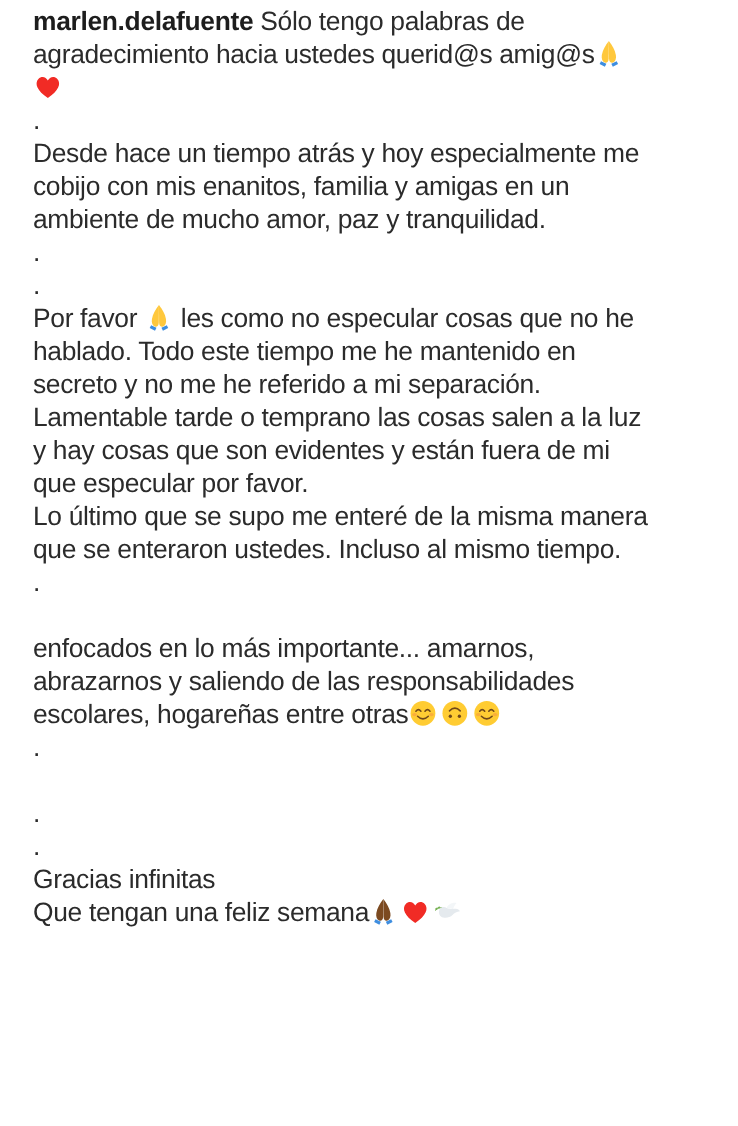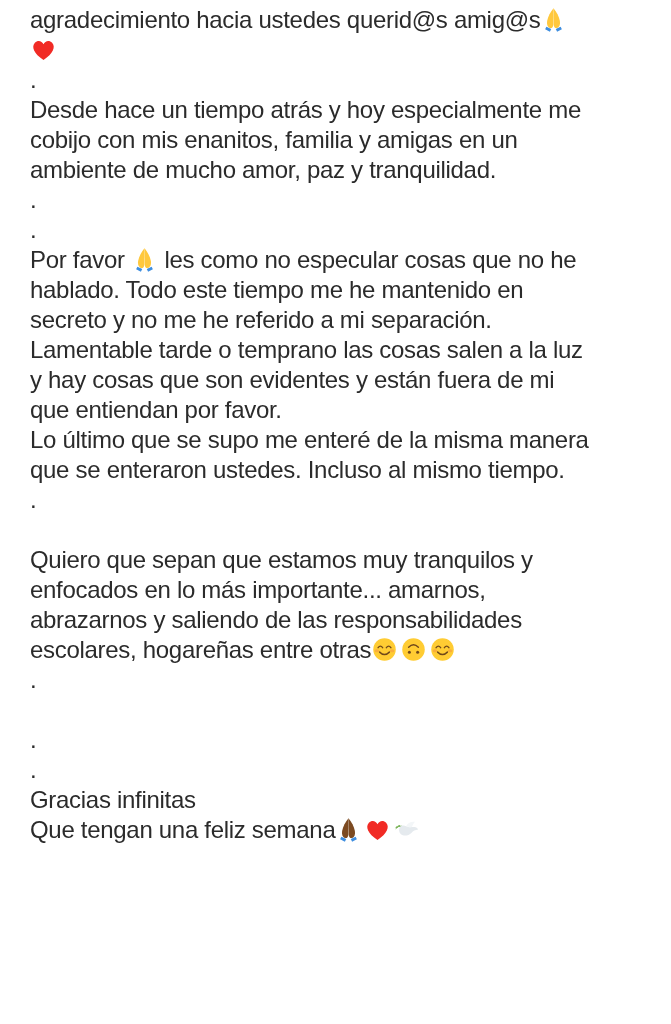--- a/index.html
+++ b/index.html
@@ -34,20 +34,21 @@
     height: 27px;
     vertical-align: -5px;
   }
   .emoji + .emoji { margin-left: 2px; }
   .emoji svg { width: 100%; height: 100%; display: block; }
 </style>
 </head>
 <body>
 
 <div class="caption">
+    <div class="line"><span class="username">marlen.delafuente</span><span> Sólo tengo palabras de</span></div>
     <div class="line"><span>agradecimiento hacia ustedes querid@s amig@s</span><span class="emoji"><svg viewBox="0 0 36 36">
           <path d="M8.5 27.5 L15 30.6 L13.2 34.2 L6.8 31 Z" fill="#3E8EE0"></path>
           <path d="M27.5 27.5 L21 30.6 L22.8 34.2 L29.2 31 Z" fill="#3E8EE0"></path>
           <path d="M18 3 C14 8 10.5 14 9.5 20 C8.8 24.5 10 28 13 29.2 C15.5 30.2 17.6 28.2 17.8 24.5 L18 3 Z" fill="#FFC83D"></path>
           <path d="M18 3 C22 8 25.5 14 26.5 20 C27.2 24.5 26 28 23 29.2 C20.5 30.2 18.4 28.2 18.2 24.5 L18 3 Z" fill="#FFC83D"></path>
         </svg></span></div>
     <div class="line"><span class="emoji"><svg viewBox="0 0 36 36">
           <path d="M18 32 C5 23.5 1.5 14.5 6.5 9 C10.5 4.7 16 6.5 18 11 C20 6.5 25.5 4.7 29.5 9 C34.5 14.5 31 23.5 18 32 Z" fill="#F12B25"></path>
         </svg></span></div>
     <div class="line"><span>.</span></div>
@@ -59,26 +60,25 @@
     <div class="line"><span>Por favor </span><span class="emoji"><svg viewBox="0 0 36 36">
           <path d="M8.5 27.5 L15 30.6 L13.2 34.2 L6.8 31 Z" fill="#3E8EE0"></path>
           <path d="M27.5 27.5 L21 30.6 L22.8 34.2 L29.2 31 Z" fill="#3E8EE0"></path>
           <path d="M18 3 C14 8 10.5 14 9.5 20 C8.8 24.5 10 28 13 29.2 C15.5 30.2 17.6 28.2 17.8 24.5 L18 3 Z" fill="#FFC83D"></path>
           <path d="M18 3 C22 8 25.5 14 26.5 20 C27.2 24.5 26 28 23 29.2 C20.5 30.2 18.4 28.2 18.2 24.5 L18 3 Z" fill="#FFC83D"></path>
         </svg></span><span> les como no especular cosas que no he</span></div>
     <div class="line"><span>hablado. Todo este tiempo me he mantenido en</span></div>
     <div class="line"><span>secreto y no me he referido a mi separación.</span></div>
     <div class="line"><span>Lamentable tarde o temprano las cosas salen a la luz</span></div>
     <div class="line"><span>y hay cosas que son evidentes y están fuera de mi</span></div>
-    <div class="line"><span>que entiendan por favor.</span></div>
+    <div class="line"><span>que especular por favor.</span></div>
     <div class="line"><span>Lo último que se supo me enteré de la misma manera</span></div>
     <div class="line"><span>que se enteraron ustedes. Incluso al mismo tiempo.</span></div>
     <div class="line"><span>.</span></div>
     <div class="line">&nbsp;</div>
-    <div class="line"><span>Quiero que sepan que estamos muy tranquilos y</span></div>
     <div class="line"><span>enfocados en lo más importante... amarnos,</span></div>
     <div class="line"><span>abrazarnos y saliendo de las responsabilidades</span></div>
     <div class="line"><span>escolares, hogareñas entre otras</span><span class="emoji"><svg viewBox="0 0 36 36">
           <circle cx="18" cy="18" r="15" fill="#FFCC33"></circle>
           <path d="M9.5 15.5 Q12.5 11.5 15.5 15.5" stroke="#70481A" stroke-width="1.9" fill="none" stroke-linecap="round"></path>
           <path d="M20.5 15.5 Q23.5 11.5 26.5 15.5" stroke="#70481A" stroke-width="1.9" fill="none" stroke-linecap="round"></path>
           <path d="M11.5 21.5 Q18 28 24.5 21.5" stroke="#70481A" stroke-width="1.9" fill="none" stroke-linecap="round"></path>
           <ellipse cx="7.8" cy="19.5" rx="3" ry="2" fill="#F8A13F" opacity="0.7"></ellipse>
           <ellipse cx="28.2" cy="19.5" rx="3" ry="2" fill="#F8A13F" opacity="0.7"></ellipse>
         </svg></span><span class="emoji"><svg viewBox="0 0 36 36">

